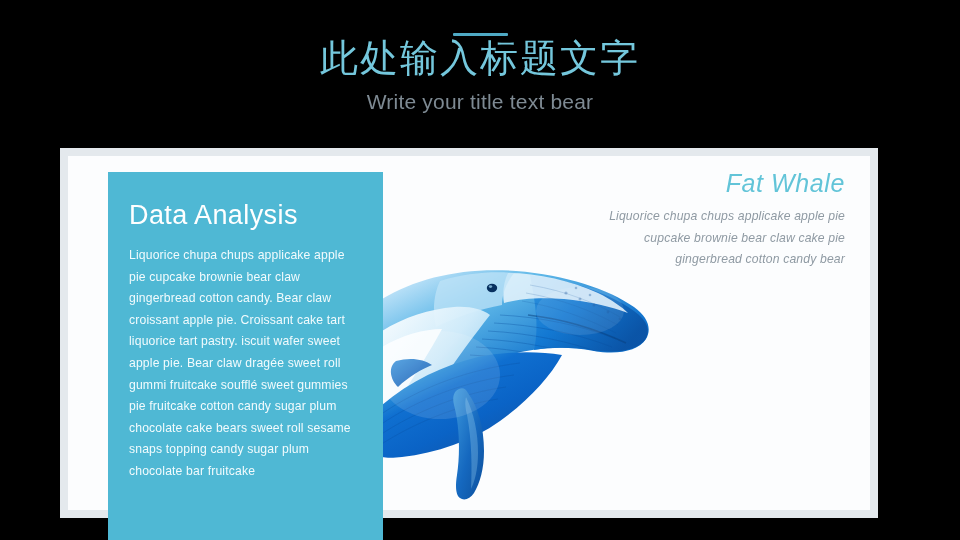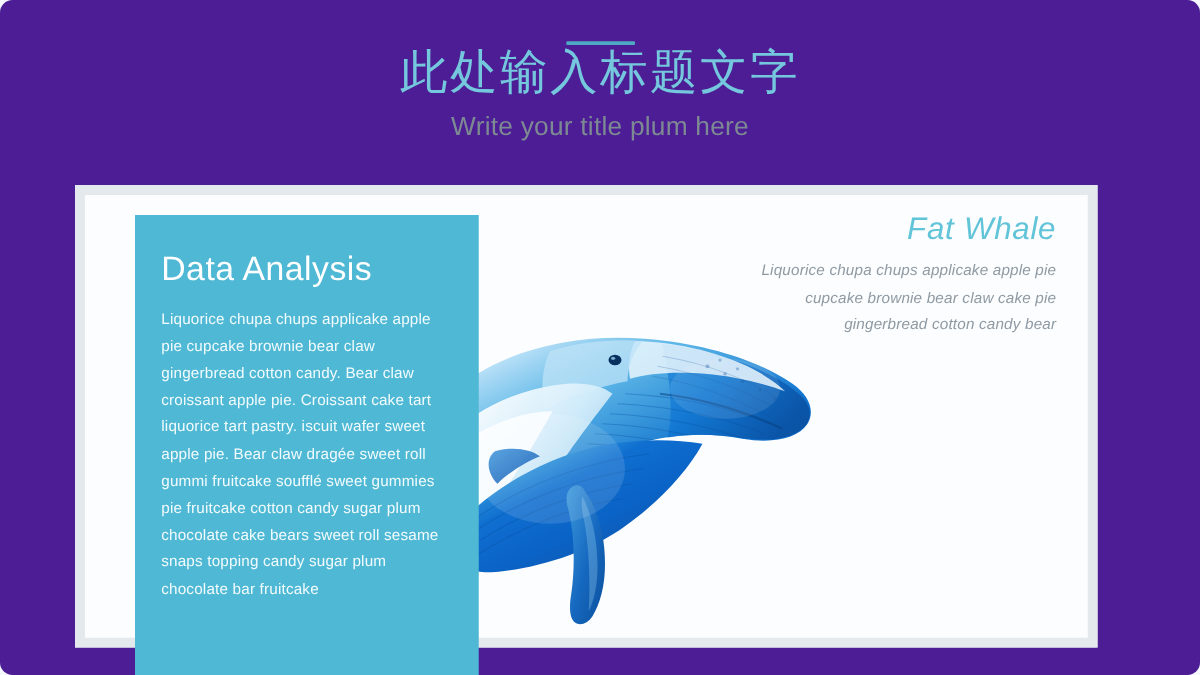--- a/index.html
+++ b/index.html
@@ -6,22 +6,21 @@
   html, body {
     width:960px; height:540px;
     overflow:hidden;
     background:#f5f8fc;
     font-family:"Liberation Sans", sans-serif;
   }
 
   .slide {
     position:relative;
     width:960px; height:540px;
-    background:#4c1d95;
-    border-radius:10px;
+    background:#000000;
   }
 
   
   .title-rule {
     position:absolute;
     left:453px; top:33px;
     width:55px; height:3px;
     background:#4fa9c4;
     border-radius:1px;
   }
@@ -122,21 +121,21 @@
     letter-spacing:0.15px;
   }
 </style>
 </head>
 <body>
 
 <div class="slide">
 
   <div class="title-rule"></div>
   <div class="title-cn">此处输入标题文字</div>
-  <div class="title-en">Write your title plum here</div>
+  <div class="title-en">Write your title text bear</div>
 
   <div class="frame">
     <div class="frame-inner"></div>
   </div>
 
   <div class="whale-wrap">
     <svg width="300" height="245" viewBox="0 0 300 245" xmlns="http://www.w3.org/2000/svg" aria-hidden="true">
       <defs>
         <linearGradient id="bodyGrad" x1="0" y1="0" x2="0.85" y2="1">
           <stop offset="0%" stop-color="#9fdcf2"></stop>

